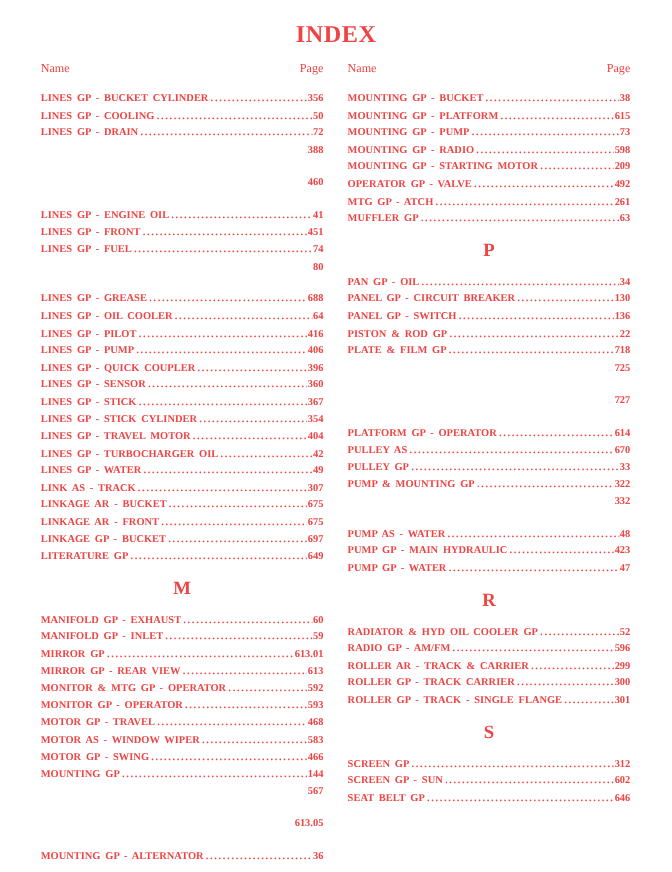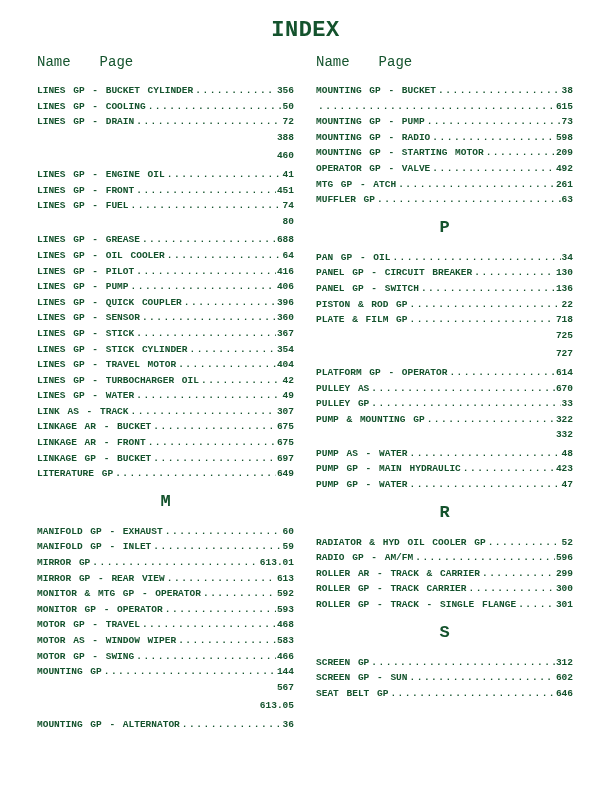--- a/index.html
+++ b/index.html
@@ -2,42 +2,43 @@
 <html><head>
 <meta charset="utf-8">
 <style>
   html, body { margin: 0; padding: 0; background: #e8e8e8; }
   .page {
     position: relative;
     width: 611px;
     height: 793px;
     margin: 0 auto;
     background: #ffffff;
-    font-family: Liberation Mono, monospace;
-    color: #14532d;
+    font-family: Liberation Serif, serif;
+    color: #ef4444;
     overflow: hidden;
     box-sizing: border-box;
   }
   .title {
     padding-top: 20px;
     text-align: center;
     font-size: 22px;
     font-weight: bold;
     letter-spacing: 0.5px;
     line-height: 22px;
   }
   .cols {
     display: flex;
     padding: 14px 38px 0 37px;
     gap: 22px;
   }
   .col { flex: 1; min-width: 0; }
   .col-header {
     display: flex;
-    font-size: 14px;
+    justify-content: space-between;
+    font-size: 11px;
     font-weight: normal;
     margin-bottom: 15px;
     line-height: 12px;
     gap: 29px;
   }
   .row {
     display: flex;
     align-items: baseline;
     height: 15.6px;
     font-size: 9.5px;
@@ -54,21 +55,21 @@
     min-width: 0;
   }
   .row .dots::after {
     content: "......................................................................................................................................................";
     font-size: 9.5px;
     font-weight: bold;
     letter-spacing: 1.5px;
   }
   .row.cont .dots::after { content: ""; }
   .row .pg { white-space: nowrap; }
-  .row.gap { margin-top: 3px; }
+  .row.gap { margin-top: 14px; }
   .section {
     text-align: center;
     font-size: 17px;
     font-weight: bold;
     line-height: 20px;
     margin: 10px 0 12px 0;
   }
 </style>
 </head>
 <body>
@@ -277,20 +278,21 @@
       <div class="col-header">
         <span>Name</span>
         <span>Page</span>
       </div>
     <div class="row">
           <span class="nm">MOUNTING GP - BUCKET</span>
           <span class="dots"></span>
           <span class="pg">38</span>
         </div>
         <div class="row">
+          <span class="nm">MOUNTING GP - PLATFORM</span>
           <span class="dots"></span>
           <span class="pg">615</span>
         </div>
         <div class="row">
           <span class="nm">MOUNTING GP - PUMP</span>
           <span class="dots"></span>
           <span class="pg">73</span>
         </div>
         <div class="row">
           <span class="nm">MOUNTING GP - RADIO</span>

